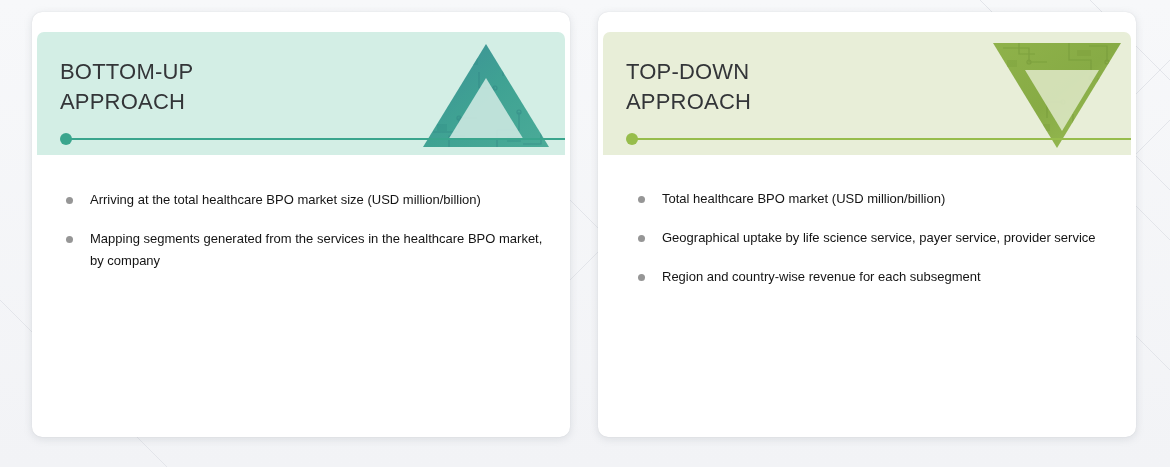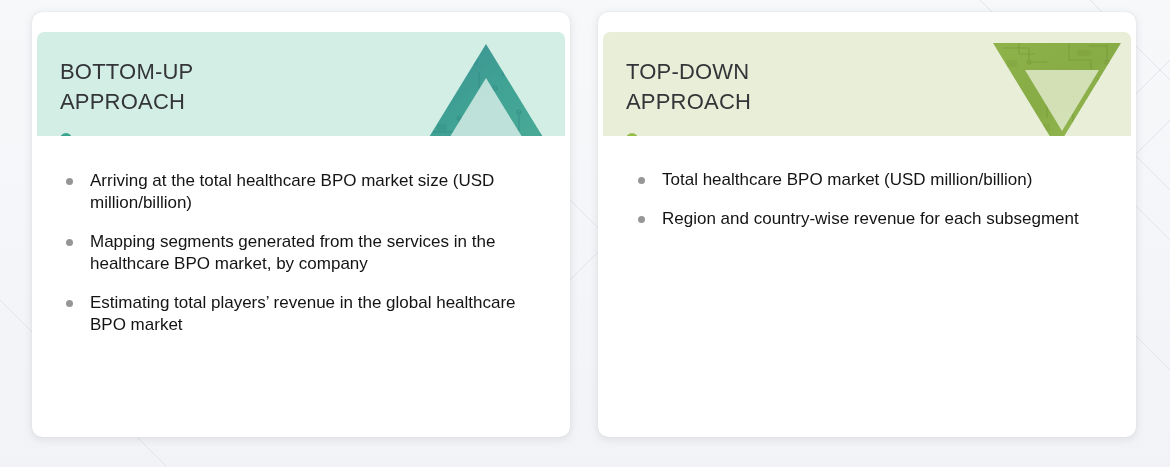--- a/index.html
+++ b/index.html
@@ -37,21 +37,21 @@
     border-radius: 10px;
     box-shadow: 0 2px 9px rgba(120,128,140,0.20), 0 0 1px rgba(120,128,140,0.25);
     overflow: hidden;
   }
   .card.left  { left: 32px;  width: 538px; }
   .card.right { left: 598px; width: 538px; }
 
   .card-header {
     position: relative;
     margin: 20px 5px 0 5px;
-    height: 104px;
+    height: 123px;
     border-radius: 7px 7px 0 0;
     overflow: hidden;
   }
   .card.left  .card-header { background: #d3eee5; }
   .card.right .card-header { background: #e8eed8; }
 
   .header-title {
     position: absolute;
     left: 23px;
     top: 25px;
@@ -102,21 +102,21 @@
 
   .bullet-list {
     list-style: none;
     margin: 0;
     padding: 34px 26px 0 28px;
   }
   .bullet-list li {
     position: relative;
     padding-left: 30px;
     margin-bottom: 17px;
-    font-size: 17px;
+    font-size: 13px;
     line-height: 22px;
     color: #141414;
   }
   .bullet-list li .bullet-dot {
     position: absolute;
     left: 6px;
     top: 8px;
     width: 7px;
     height: 7px;
     border-radius: 50%;
@@ -203,24 +203,20 @@
 
     <ul class="bullet-list">
       <li>
         <span class="bullet-dot"></span>
         <span>Arriving at the total healthcare BPO market size (USD million/billion)</span>
       </li>
       <li>
         <span class="bullet-dot"></span>
         <span>Mapping segments generated from the services in the healthcare BPO market, by company</span>
       </li>
-      <li>
-        <span class="bullet-dot"></span>
-        <span>Estimating total players’ revenue in the global healthcare BPO market</span>
-      </li>
     </ul>
   </div>
 
   <div class="card right">
 
     <div class="card-header">
 
       <div class="header-title">TOP-DOWN
 APPROACH</div>
 
@@ -266,18 +262,22 @@
       </svg>
     </div>
 
     <ul class="bullet-list">
       <li>
         <span class="bullet-dot"></span>
         <span>Total healthcare BPO market (USD million/billion)</span>
       </li>
       <li>
         <span class="bullet-dot"></span>
+        <span>Geographical uptake by life science service, payer service, provider service</span>
+      </li>
+      <li>
+        <span class="bullet-dot"></span>
         <span>Region and country-wise revenue for each subsegment</span>
       </li>
     </ul>
   </div>
 
 </div>
 
 </body></html>

